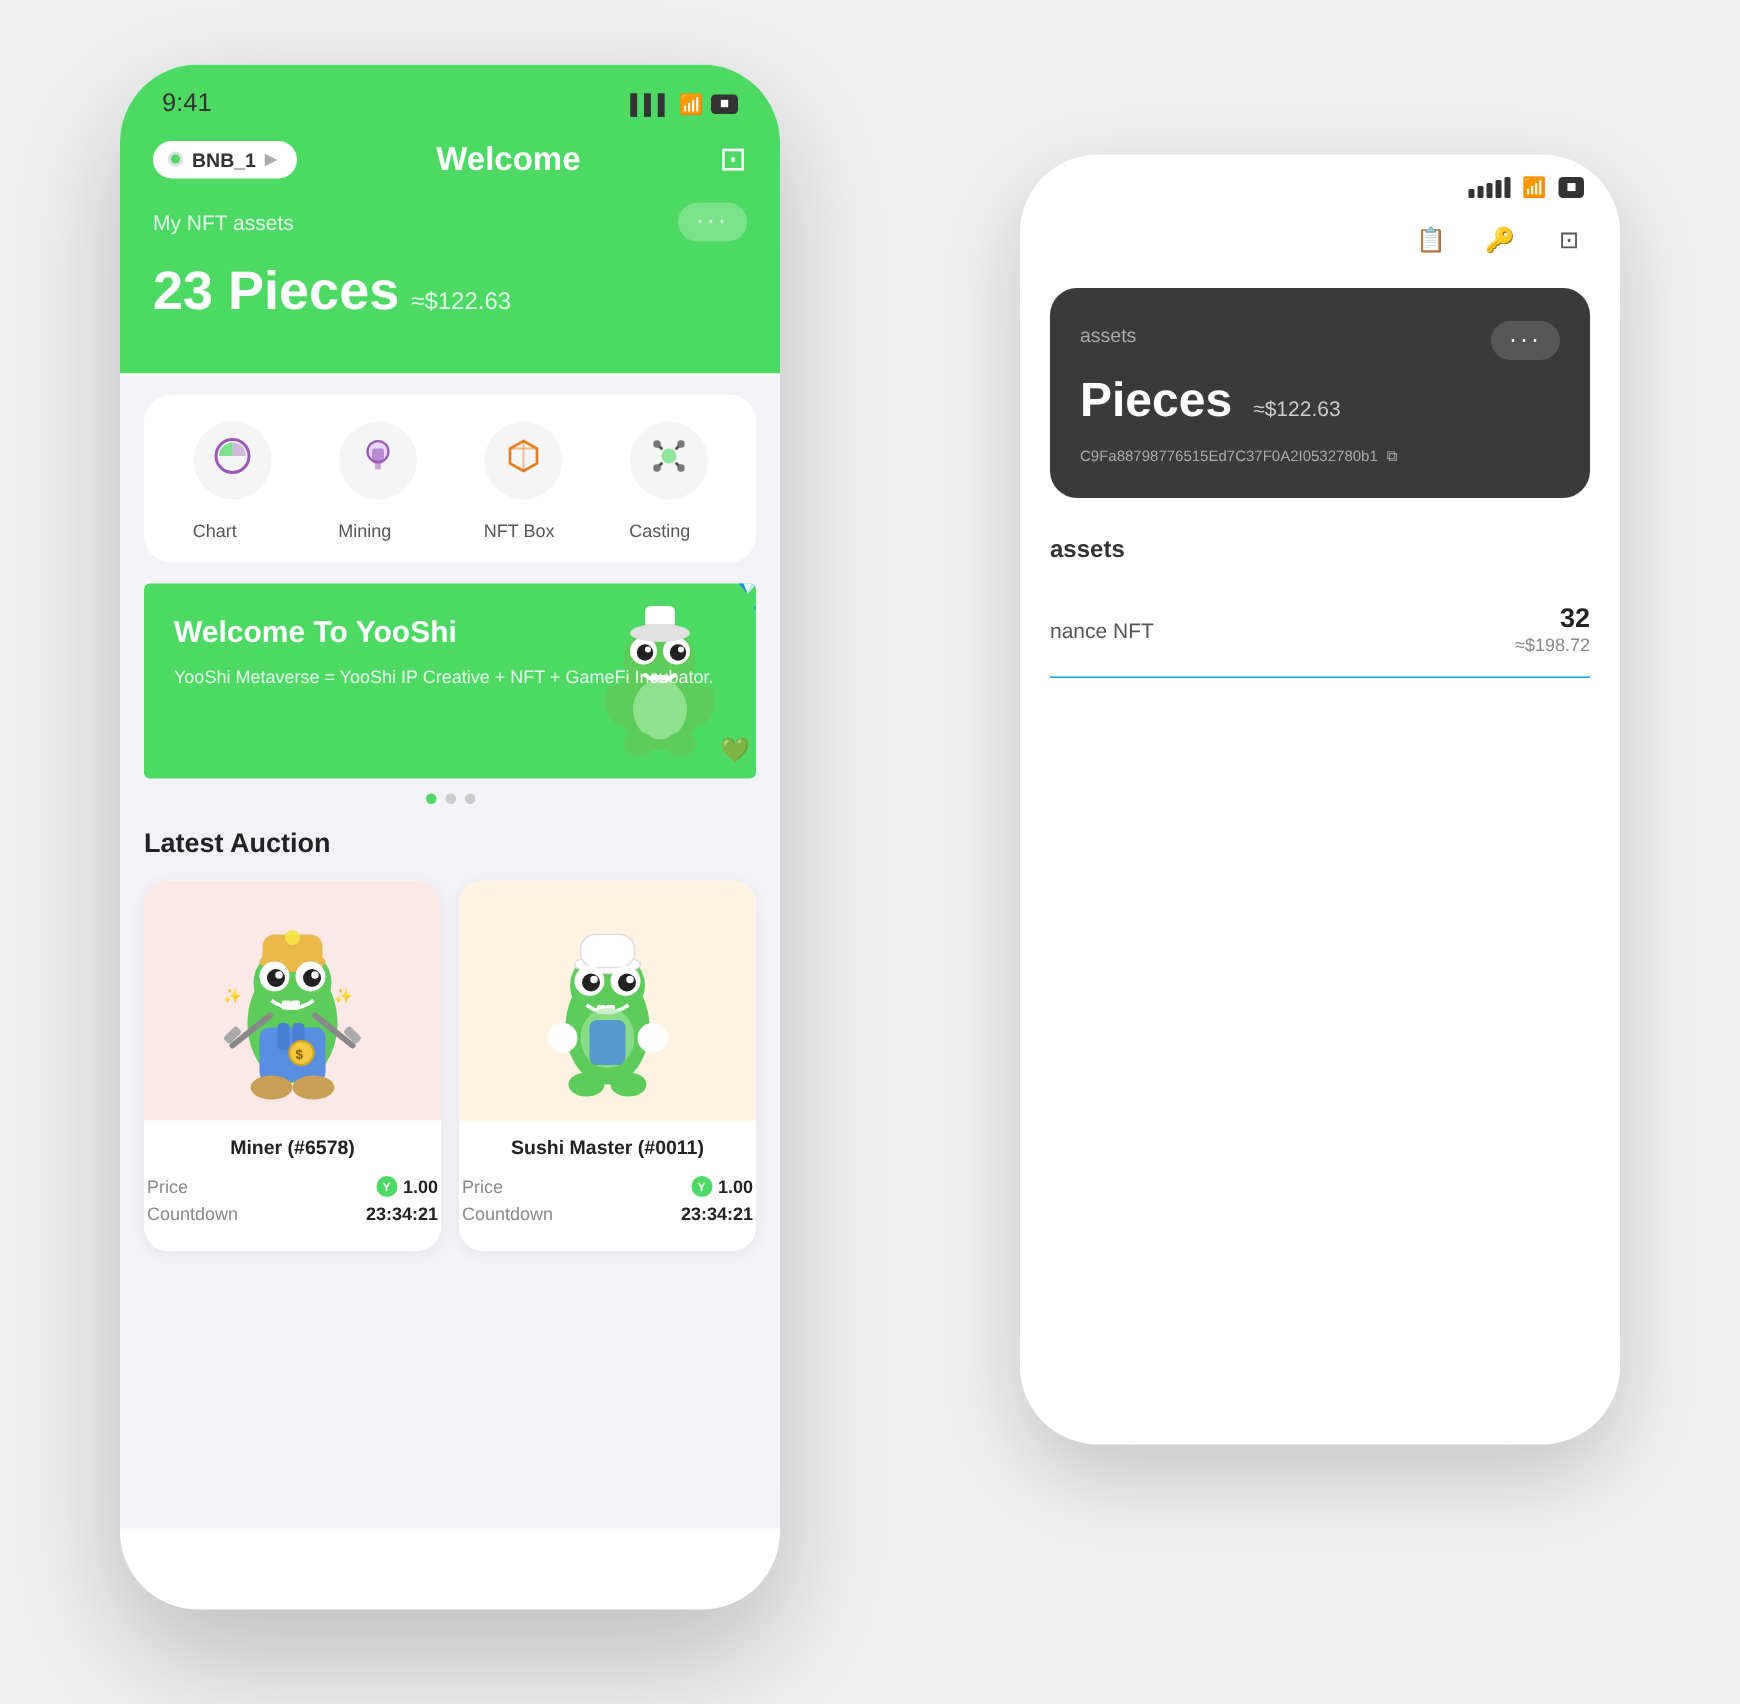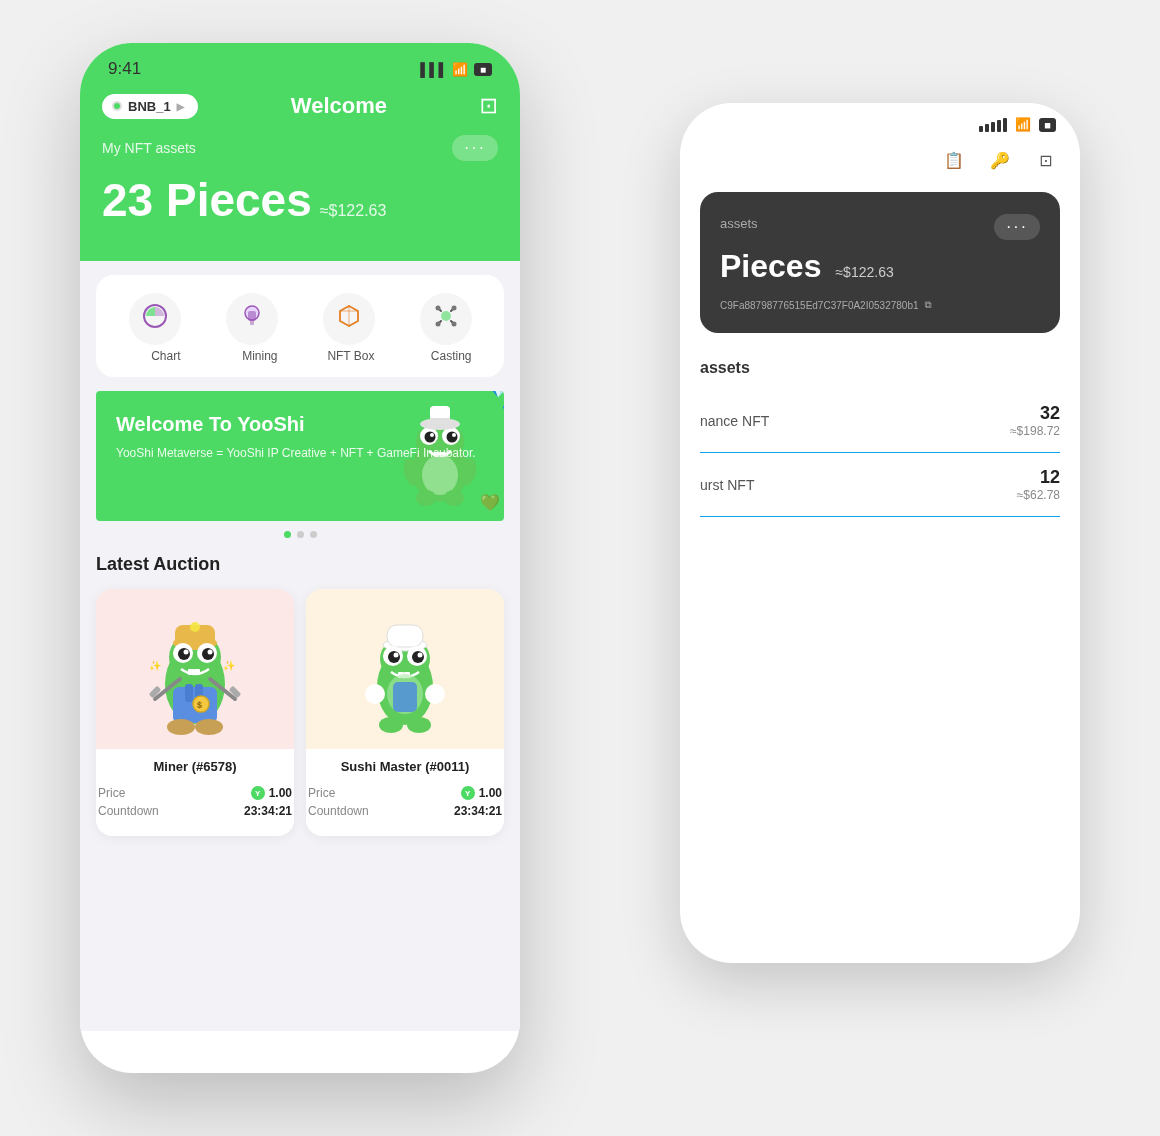--- a/index.html
+++ b/index.html
@@ -236,21 +236,21 @@
     }
 
     .pieces-row {
       padding: 2px 22px 14px;
       display: flex;
       align-items: baseline;
       gap: 8px;
     }
 
     .pieces-count {
-      font-size: 46px;
+      font-size: 36px;
       font-weight: 800;
       color: #fff;
     }
 
     .pieces-usd {
       font-size: 16px;
       color: rgba(255,255,255,0.85);
     }
 
     
@@ -267,22 +267,22 @@
       border-radius: 18px;
       padding: 18px 10px 14px;
       display: flex;
       justify-content: space-around;
       margin-bottom: 14px;
     }
 
     .action-item {
       display: flex;
       flex-direction: column;
-      align-items: flex-end;
-      gap: 4px;
+      align-items: flex-start;
+      gap: 14px;
     }
 
     .action-icon-wrap {
       width: 52px;
       height: 52px;
       border-radius: 50%;
       background: #f5f5f5;
       display: flex;
       align-items: center;
       justify-content: center;
@@ -481,27 +481,20 @@
 
       <div class="asset-row">
         <span class="asset-row-name">nance NFT</span>
         <div class="asset-row-right">
           <div class="asset-row-count">32</div>
           <div class="asset-row-val">≈$198.72</div>
         </div>
       </div>
 
 
-      <div class="asset-row">
-        <span class="asset-row-name">urst NFT</span>
-        <div class="asset-row-right">
-          <div class="asset-row-count">12</div>
-          <div class="asset-row-val">≈$62.78</div>
-        </div>
-      </div>
     </div>
   </div>
 
   <div class="phone-front">
     <div class="phone-header">
 
       <div class="status-bar">
         <span class="status-time">9:41</span>
         <div class="status-icons">
           <span>▌▌▌</span>

